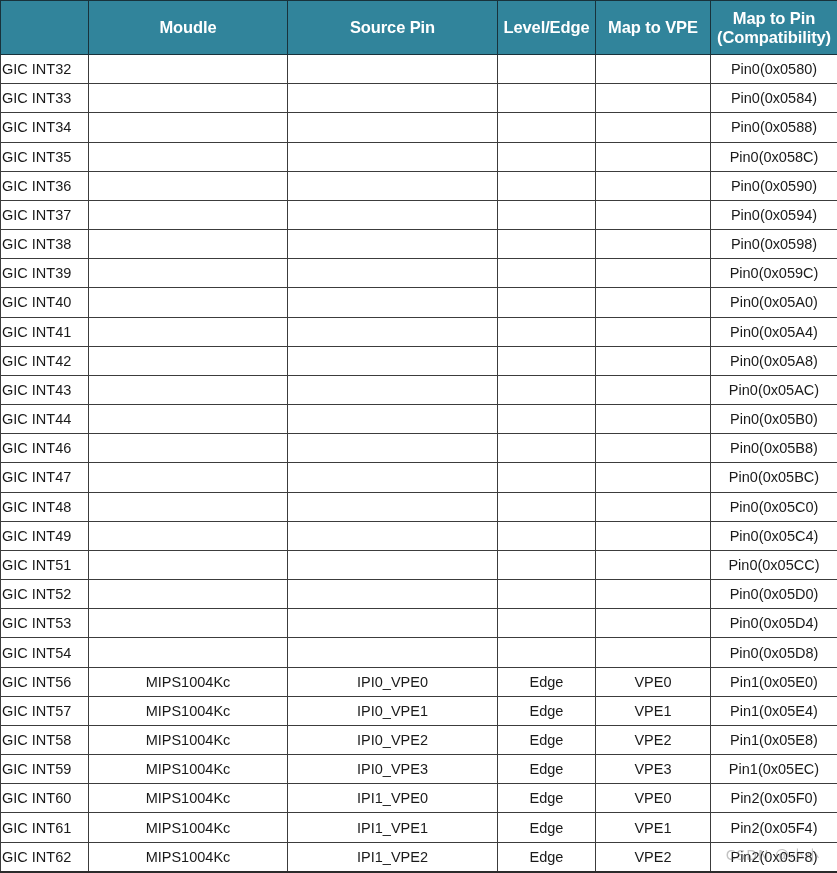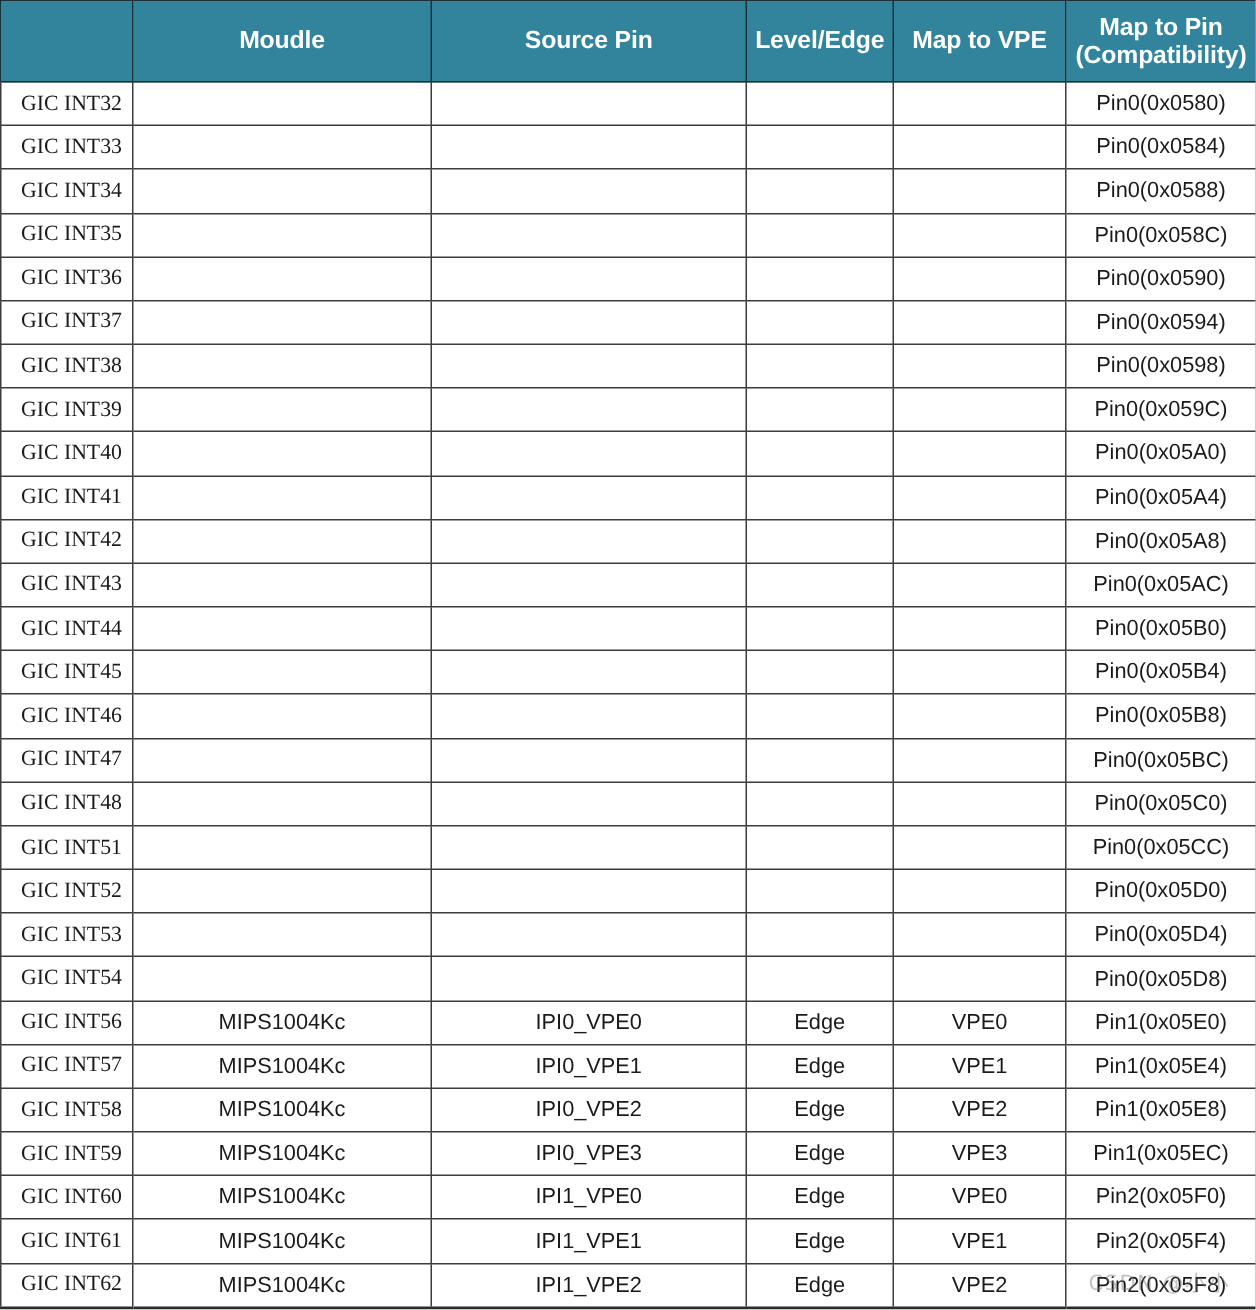--- a/index.html
+++ b/index.html
@@ -52,22 +52,21 @@
     font-size: 14.5px;
     color: #1a1a1a;
     text-align: center;
     vertical-align: middle;
     padding: 0 1px;
     white-space: nowrap;
     overflow: hidden;
   }
   #gic-table tbody td.cell-int {
     text-align: left;
-    padding-left: 13px;
-    font-family: Liberation Serif, serif;
+    padding-left: 1px;
   }
   #gic-table tbody tr:last-child td {
     border-bottom: 2.4px solid #2b2b2b;
   }
 
   #watermark {
     position: absolute;
     right: 17px;
     bottom: 8px;
     font-size: 14px;
@@ -202,28 +201,20 @@
       </tr>
       <tr>
         <td class="cell-int">GIC INT44</td>
         <td></td>
         <td></td>
         <td></td>
         <td></td>
         <td>Pin0(0x05B0)</td>
       </tr>
       <tr>
-        <td class="cell-int">GIC INT45</td>
-        <td></td>
-        <td></td>
-        <td></td>
-        <td></td>
-        <td>Pin0(0x05B4)</td>
-      </tr>
-      <tr>
         <td class="cell-int">GIC INT46</td>
         <td></td>
         <td></td>
         <td></td>
         <td></td>
         <td>Pin0(0x05B8)</td>
       </tr>
       <tr>
         <td class="cell-int">GIC INT47</td>
         <td></td>
@@ -232,20 +223,28 @@
         <td></td>
         <td>Pin0(0x05BC)</td>
       </tr>
       <tr>
         <td class="cell-int">GIC INT48</td>
         <td></td>
         <td></td>
         <td></td>
         <td></td>
         <td>Pin0(0x05C0)</td>
+      </tr>
+      <tr>
+        <td class="cell-int">GIC INT49</td>
+        <td></td>
+        <td></td>
+        <td></td>
+        <td></td>
+        <td>Pin0(0x05C4)</td>
       </tr>
       <tr>
         <td class="cell-int">GIC INT51</td>
         <td></td>
         <td></td>
         <td></td>
         <td></td>
         <td>Pin0(0x05CC)</td>
       </tr>
       <tr>

